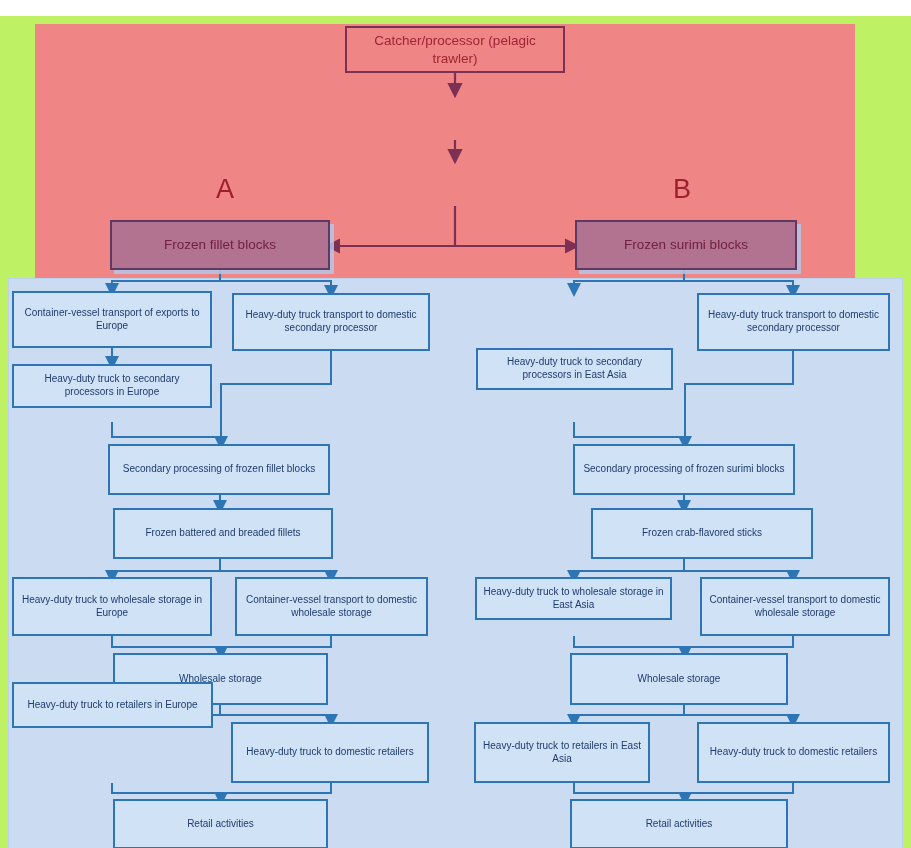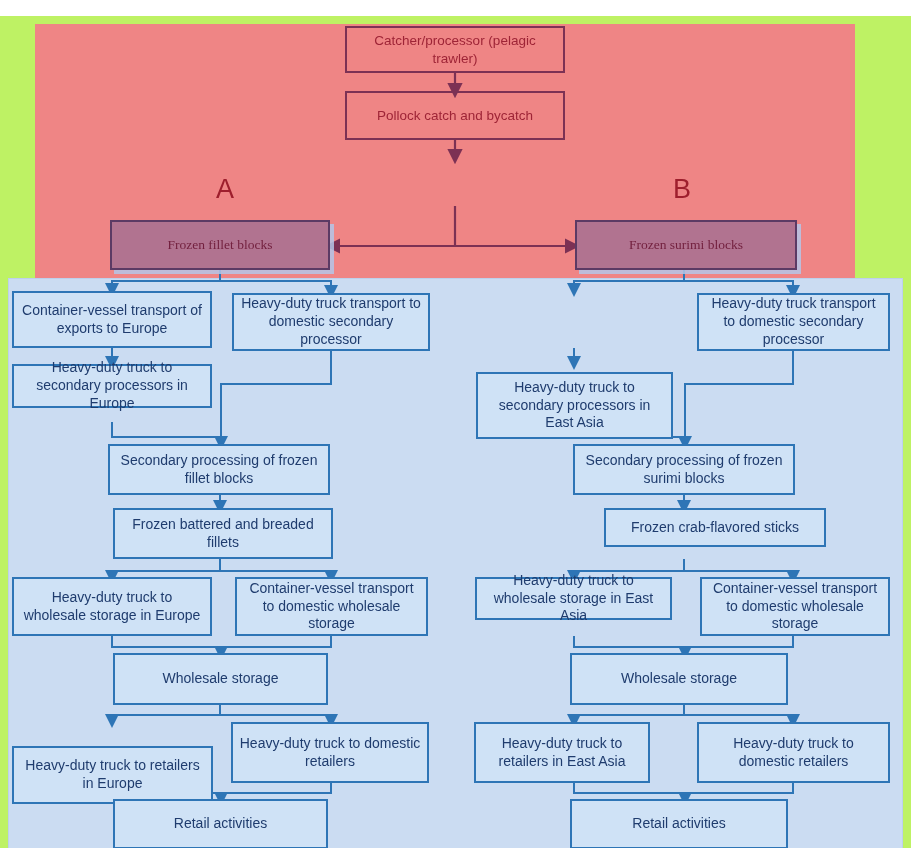--- a/index.html
+++ b/index.html
@@ -21,27 +21,26 @@
     border:2px solid var(--sea_border,#7c3154);
     color:var(--sea_text,#9e2436);
     font-size:13.5px;background:transparent;
   }
   .mbox{
     border:2px solid var(--product_border,#5c3a64);
     background:var(--product_fill,#b17390);
     color:var(--product_text,#73213f);
     font-size:13.5px;
     box-shadow:4px 4px 0 0 rgba(180,198,232,0.85);
-    font-family:Liberation Serif, serif;
   }
   .bbox{
     border:2px solid var(--node_border,#2e75b6);
     background:var(--node_fill,#cfe2f6);
     color:var(--node_text,#1f3c6e);
-    font-size:14px;
+    font-size:10px;
   }
   .branch-label{
     position:absolute;z-index:2;width:44px;height:36px;
     color:var(--branch_label,#9e1f2d);
     font-size:27px;text-align:center;line-height:36px;
   }
 </style>
 </head>
 <body>
 
@@ -103,44 +102,43 @@
       <polyline points="793,620 793,631 685,631 685,632" marker-end="url(#arB)"></polyline>
       <polyline points="684,689 684,699"></polyline>
       <polyline points="684,699 574,699 574,700" marker-end="url(#arB)"></polyline>
       <polyline points="684,699 793,699 793,700" marker-end="url(#arB)"></polyline>
       <polyline points="574,767 574,777 681,777"></polyline>
       <polyline points="793,767 793,777 685,777 685,778" marker-end="url(#arB)"></polyline>
     </g>
   </svg>
 
   <div class="box rbox" style="left:345px;top:10px;width:220px;height:47px">Catcher/processor (pelagic trawler)</div>
-  <div class="box rbox" style="left:345px;top:75px;width:220px;height:49px">Pollock catch and bycatch</div>
 
   <div class="branch-label" style="left:203px;top:155px">A</div>
   <div class="branch-label" style="left:660px;top:155px">B</div>
 
   <div class="box mbox" style="left:110px;top:204px;width:220px;height:50px">Frozen fillet blocks</div>
   <div class="box mbox" style="left:575px;top:204px;width:222px;height:50px">Frozen surimi blocks</div>
 
   <div class="box bbox" style="left:12px;top:275px;width:200px;height:57px">Container-vessel transport of exports to Europe</div>
   <div class="box bbox" style="left:232px;top:277px;width:198px;height:58px">Heavy-duty truck transport to domestic secondary processor</div>
   <div class="box bbox" style="left:12px;top:348px;width:200px;height:44px">Heavy-duty truck to secondary processors in Europe</div>
   <div class="box bbox" style="left:108px;top:428px;width:222px;height:51px">Secondary processing of frozen fillet blocks</div>
   <div class="box bbox" style="left:113px;top:492px;width:220px;height:51px">Frozen battered and breaded fillets</div>
   <div class="box bbox" style="left:12px;top:561px;width:200px;height:59px">Heavy-duty truck to wholesale storage in Europe</div>
   <div class="box bbox" style="left:235px;top:561px;width:193px;height:59px">Container-vessel transport to domestic wholesale storage</div>
   <div class="box bbox" style="left:113px;top:637px;width:215px;height:52px">Wholesale storage</div>
-  <div class="box bbox" style="left:12px;top:730px;width:201px;height:58px">Heavy-duty truck to retailers in Europe</div>
+  <div class="box bbox" style="left:12px;top:666px;width:201px;height:46px">Heavy-duty truck to retailers in Europe</div>
   <div class="box bbox" style="left:231px;top:706px;width:198px;height:61px">Heavy-duty truck to domestic retailers</div>
   <div class="box bbox" style="left:113px;top:783px;width:215px;height:50px">Retail activities</div>
 
   <div class="box bbox" style="left:697px;top:277px;width:193px;height:58px">Heavy-duty truck transport to domestic secondary processor</div>
-  <div class="box bbox" style="left:476px;top:356px;width:197px;height:67px">Heavy-duty truck to secondary processors in East Asia</div>
+  <div class="box bbox" style="left:476px;top:332px;width:197px;height:42px">Heavy-duty truck to secondary processors in East Asia</div>
   <div class="box bbox" style="left:573px;top:428px;width:222px;height:51px">Secondary processing of frozen surimi blocks</div>
-  <div class="box bbox" style="left:604px;top:492px;width:222px;height:39px">Frozen crab-flavored sticks</div>
+  <div class="box bbox" style="left:591px;top:492px;width:222px;height:51px">Frozen crab-flavored sticks</div>
   <div class="box bbox" style="left:475px;top:561px;width:197px;height:43px">Heavy-duty truck to wholesale storage in East Asia</div>
   <div class="box bbox" style="left:700px;top:561px;width:190px;height:59px">Container-vessel transport to domestic wholesale storage</div>
   <div class="box bbox" style="left:570px;top:637px;width:218px;height:52px">Wholesale storage</div>
   <div class="box bbox" style="left:474px;top:706px;width:176px;height:61px">Heavy-duty truck to retailers in East Asia</div>
   <div class="box bbox" style="left:697px;top:706px;width:193px;height:61px">Heavy-duty truck to domestic retailers</div>
   <div class="box bbox" style="left:570px;top:783px;width:218px;height:50px">Retail activities</div>
 
 </div>
 
 </body></html>

